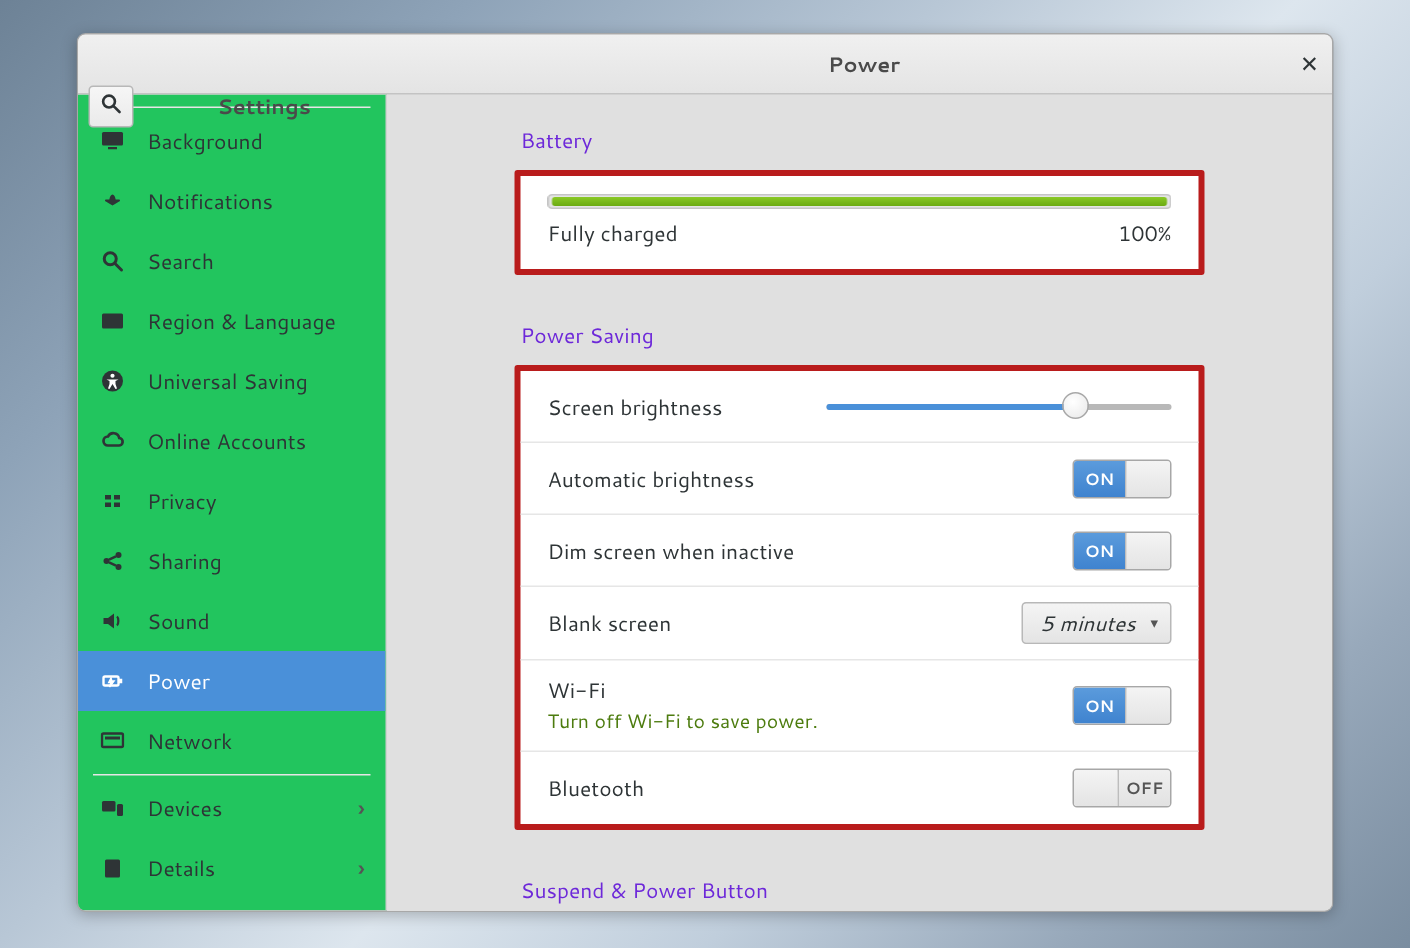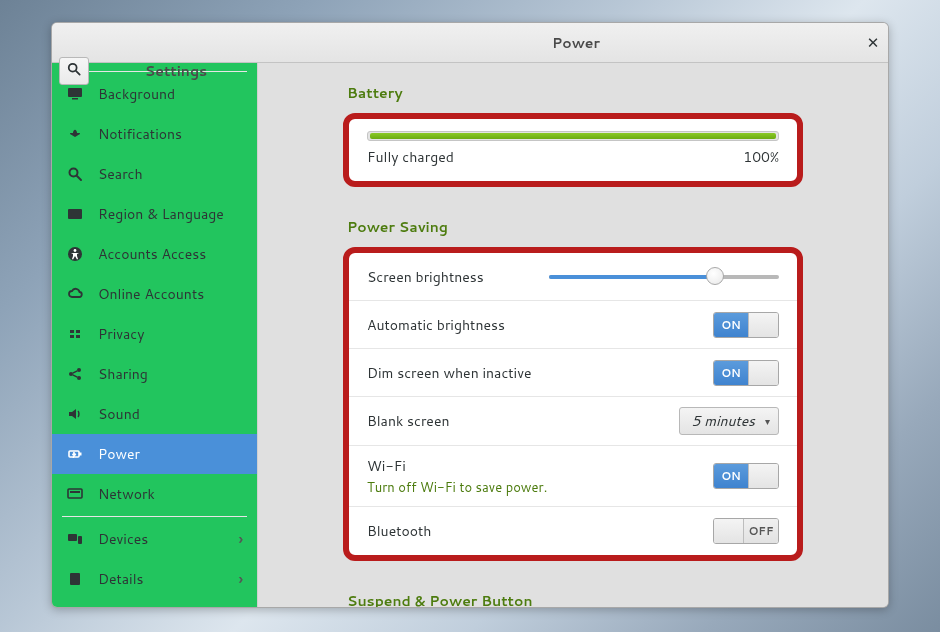--- a/index.html
+++ b/index.html
@@ -134,29 +134,29 @@
     background: #e0e0e0;
     padding: 0 0 0 0;
   }
   .content-inner {
     width: 460px;
     margin: 0 auto;
     padding-top: 20px;
     padding-bottom: 20px;
   }
   .section-title {
-    font-weight: bold;
-    color: #4d7c0f;
+    font-weight: normal;
+    color: #6d28d9;
     margin: 0 0 10px 4px;
     font-size: 14px;
   }
   .panel {
     background: #fff;
-    border: 6px solid #b91c1c;
-    border-radius: 12px;
+    border: 4px solid #b91c1c;
+    border-radius: 2px;
     margin-bottom: 30px;
   }
   .panel:last-child { margin-bottom: 0; }
   .panel-row {
     display: flex;
     align-items: center;
     min-height: 48px;
     padding: 10px 18px;
     border-bottom: 1px solid #e6e6e6;
     gap: 44px;
@@ -324,21 +324,21 @@
         <span class="sb-label">Region &amp; Language</span>
       </div>
       <div class="sb-item">
         <span class="sb-icon">
             <svg viewBox="0 0 16 16">
               <circle cx="8" cy="8" r="7" fill="#2e3436"></circle>
               <circle cx="8" cy="4.5" r="1.4" fill="#fff"></circle>
               <path d="M4 7h8L10 8v2l1 3-1 .4L8 10l-2 3.4L5 13l1-3V8z" fill="#fff"></path>
             </svg>
           </span>
-        <span class="sb-label">Accounts Access</span>
+        <span class="sb-label">Universal Saving</span>
       </div>
       <div class="sb-item">
         <span class="sb-icon">
             <svg viewBox="0 0 16 16">
               <path d="M5 11a3 3 0 010-6 4 4 0 017.5 1A2.5 2.5 0 0112 11H5z" fill="none" stroke="#2e3436" stroke-width="1.8"></path>
             </svg>
           </span>
         <span class="sb-label">Online Accounts</span>
       </div>
       <div class="sb-item">

